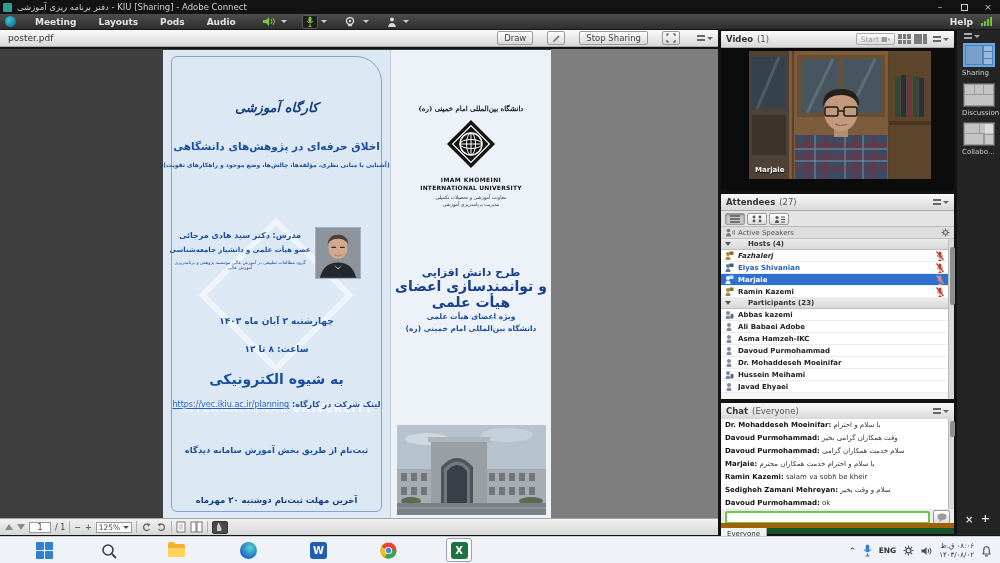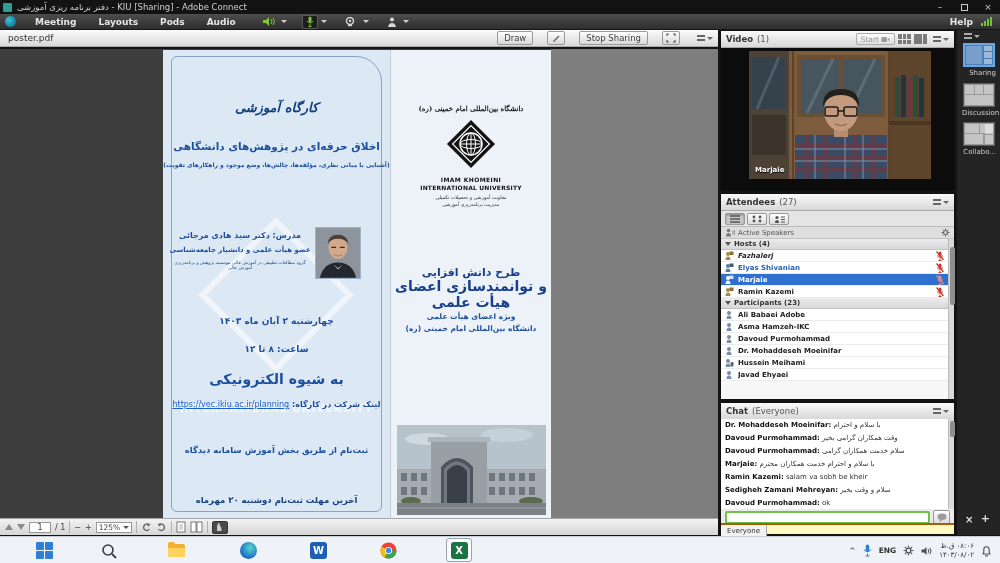--- a/index.html
+++ b/index.html
@@ -96,45 +96,45 @@
   .grid-ic i{background:#7a7a7a}
   .grid-ic2{width:13px;height:10px;display:grid;grid-template-columns:2fr 1fr;gap:1px}
   .grid-ic2 i{background:#7a7a7a}
 
   .att-pod{left:720px;top:193px;width:235px;height:207px}
   .att-tools{position:absolute;left:0;top:17px;width:100%;height:16px;background:#e4e4e4;border-bottom:1px solid #bbb;display:flex;align-items:center;gap:2px;padding-left:4px}
   .view-btn{width:20px;height:12px;border:1px solid #9a9a9a;border-radius:2px;background:linear-gradient(#fff,#ddd);display:flex;align-items:center;justify-content:center}
   .view-btn.pressed{background:#c8c8c8;box-shadow:inset 0 1px 2px rgba(0,0,0,.35)}
   .speak-row{position:absolute;left:0;top:33px;width:100%;height:12px;background:#dedede;border-bottom:1px solid #c2c2c2;display:flex;align-items:center;font-size:7px;color:#555;padding:0 4px}
   .att-list{position:absolute;left:0;top:45px;right:6px;bottom:0;background:#f7f7f7;overflow:hidden}
-  .grp{height:11px;background:linear-gradient(#ececec,#d8d8d8);border-bottom:1px solid #c0c0c0;display:flex;align-items:center;font-size:7px;font-weight:bold;color:#333;padding:0 4px;gap:3px}
+  .grp{height:11px;background:linear-gradient(#ececec,#d8d8d8);border-bottom:1px solid #c0c0c0;display:flex;align-items:center;font-size:7px;font-weight:bold;color:#333;padding:0 4px;gap:17px}
   .tri-r{width:0;height:0;border-top:3px solid transparent;border-bottom:3px solid transparent;border-left:4px solid #555}
   .tri-d{width:0;height:0;border-left:3px solid transparent;border-right:3px solid transparent;border-top:4px solid #555}
   .mrow{height:12px;background:#fff;border-bottom:1px solid #ececec;display:flex;align-items:center;font-size:7px;font-weight:bold;color:#222;padding:0 4px;gap:4px}
   .mrow.sel{background:#2e6fd0;color:#fff}
   .mrow .nm{flex:1;white-space:nowrap;overflow:hidden}
   .nm.host1{color:#2563b8}
   .nm.ital{font-style:italic}
   .scroll{position:absolute;right:0;width:6px;background:#d9d9d9;border-left:1px solid #bbb}
   .thumbbar{position:absolute;left:0.5px;width:5px;background:#8f8f8f;border-radius:2px}
 
   .chat-pod{left:720px;top:402px;width:235px;height:133px}
   .chat-body{position:absolute;left:0;top:16px;right:6px;height:90px;background:#fff;overflow:hidden;padding:3px 4px}
   .cmsg{font-size:7px;color:#333;margin-bottom:5.5px;line-height:7.5px}
   .cmsg b{color:#111}
   .chat-inrow{position:absolute;left:0;top:106px;width:100%;height:16px;display:flex;align-items:center;padding:0 4px;gap:3px}
   .chat-input{flex:1;height:13px;border:2px solid #6fc24a;border-radius:2px;background:#fff}
   .send-btn{width:17px;height:14px;border:1px solid #9a9a9a;border-radius:2px;background:linear-gradient(#fff,#ddd);display:flex;align-items:center;justify-content:center}
-  .chat-tabs{position:absolute;left:0;bottom:0;width:100%;height:11px;background:#fef9c3;border-top:2px solid #a16207;display:flex}
+  .chat-tabs{position:absolute;left:0;bottom:0;width:100%;height:11px;background:#14532d;border-top:5px solid #a16207;display:flex}
   .chat-tab{width:46px;height:11px;background:#f2f2f2;border-right:1px solid #a8a8a8;font-size:7px;color:#333;display:flex;align-items:center;justify-content:center}
 
   
   .rail{left:957px;top:30px;width:43px;height:505px;background:#242424}
   .rail-menu{position:absolute;left:4px;top:3px}
-  .rail-item{position:absolute;left:5px;width:34px;text-align:right}
+  .rail-item{position:absolute;left:5px;width:34px;text-align:left}
   .thumb{width:32px;height:24px;border:1px solid #5a5a5a;background:#9a9a9a;position:relative;margin:0 auto}
   .thumb.active{border:2px solid #6aa7e8;background:#4d80b8}
   .thumb .colR{position:absolute;right:1px;top:1px;width:8px;bottom:1px;display:flex;flex-direction:column;gap:1px}
   .thumb .colR i{flex:1;background:rgba(255,255,255,.45)}
   .thumb .mainA{position:absolute;left:1px;top:1px;right:11px;bottom:1px;background:rgba(255,255,255,.25)}
   .thumb .rowT{position:absolute;left:1px;top:1px;right:1px;height:9px;display:flex;gap:1px}
   .thumb .rowT i{flex:1;background:#c4c4c4}
   .thumb .big{position:absolute;left:1px;top:11px;right:1px;bottom:1px;background:#c4c4c4}
   .rail-label{font-size:7px;color:#cfcfcf;margin-top:2px}
   .rail-x{position:absolute;left:8px;bottom:10px;color:#e0e0e0;font-size:10px;font-weight:bold}
@@ -556,20 +556,28 @@
           </svg>
       </div>
 
       <div class="grp">
           <span class="tri-d"></span>
           <span>Participants (23)</span>
         </div>
 
       <div class="mrow">
         <svg width="9" height="9" viewBox="0 0 9 9">
+            <circle cx="3" cy="3" r="2" fill="#7b8ba3"></circle>
+            <path d="M0.5 9 q0-3.5 2.5-3.5 q2.5 0 2.5 3.5z" fill="#7b8ba3"></path>
+            <rect x="5.5" y="4" width="3" height="4.5" rx="1" fill="#55657d"></rect>
+          </svg>
+        <span class="nm">Abbas kazemi</span>
+      </div>
+      <div class="mrow">
+        <svg width="9" height="9" viewBox="0 0 9 9">
             <circle cx="4" cy="3" r="2" fill="#7b8ba3"></circle>
             <path d="M1.5 9 q0-3.5 2.5-3.5 q2.5 0 2.5 3.5z" fill="#7b8ba3"></path>
           </svg>
         <span class="nm">Ali Babaei Adobe</span>
       </div>
       <div class="mrow">
         <svg width="9" height="9" viewBox="0 0 9 9">
             <circle cx="4" cy="3" r="2" fill="#7b8ba3"></circle>
             <path d="M1.5 9 q0-3.5 2.5-3.5 q2.5 0 2.5 3.5z" fill="#7b8ba3"></path>
           </svg>

